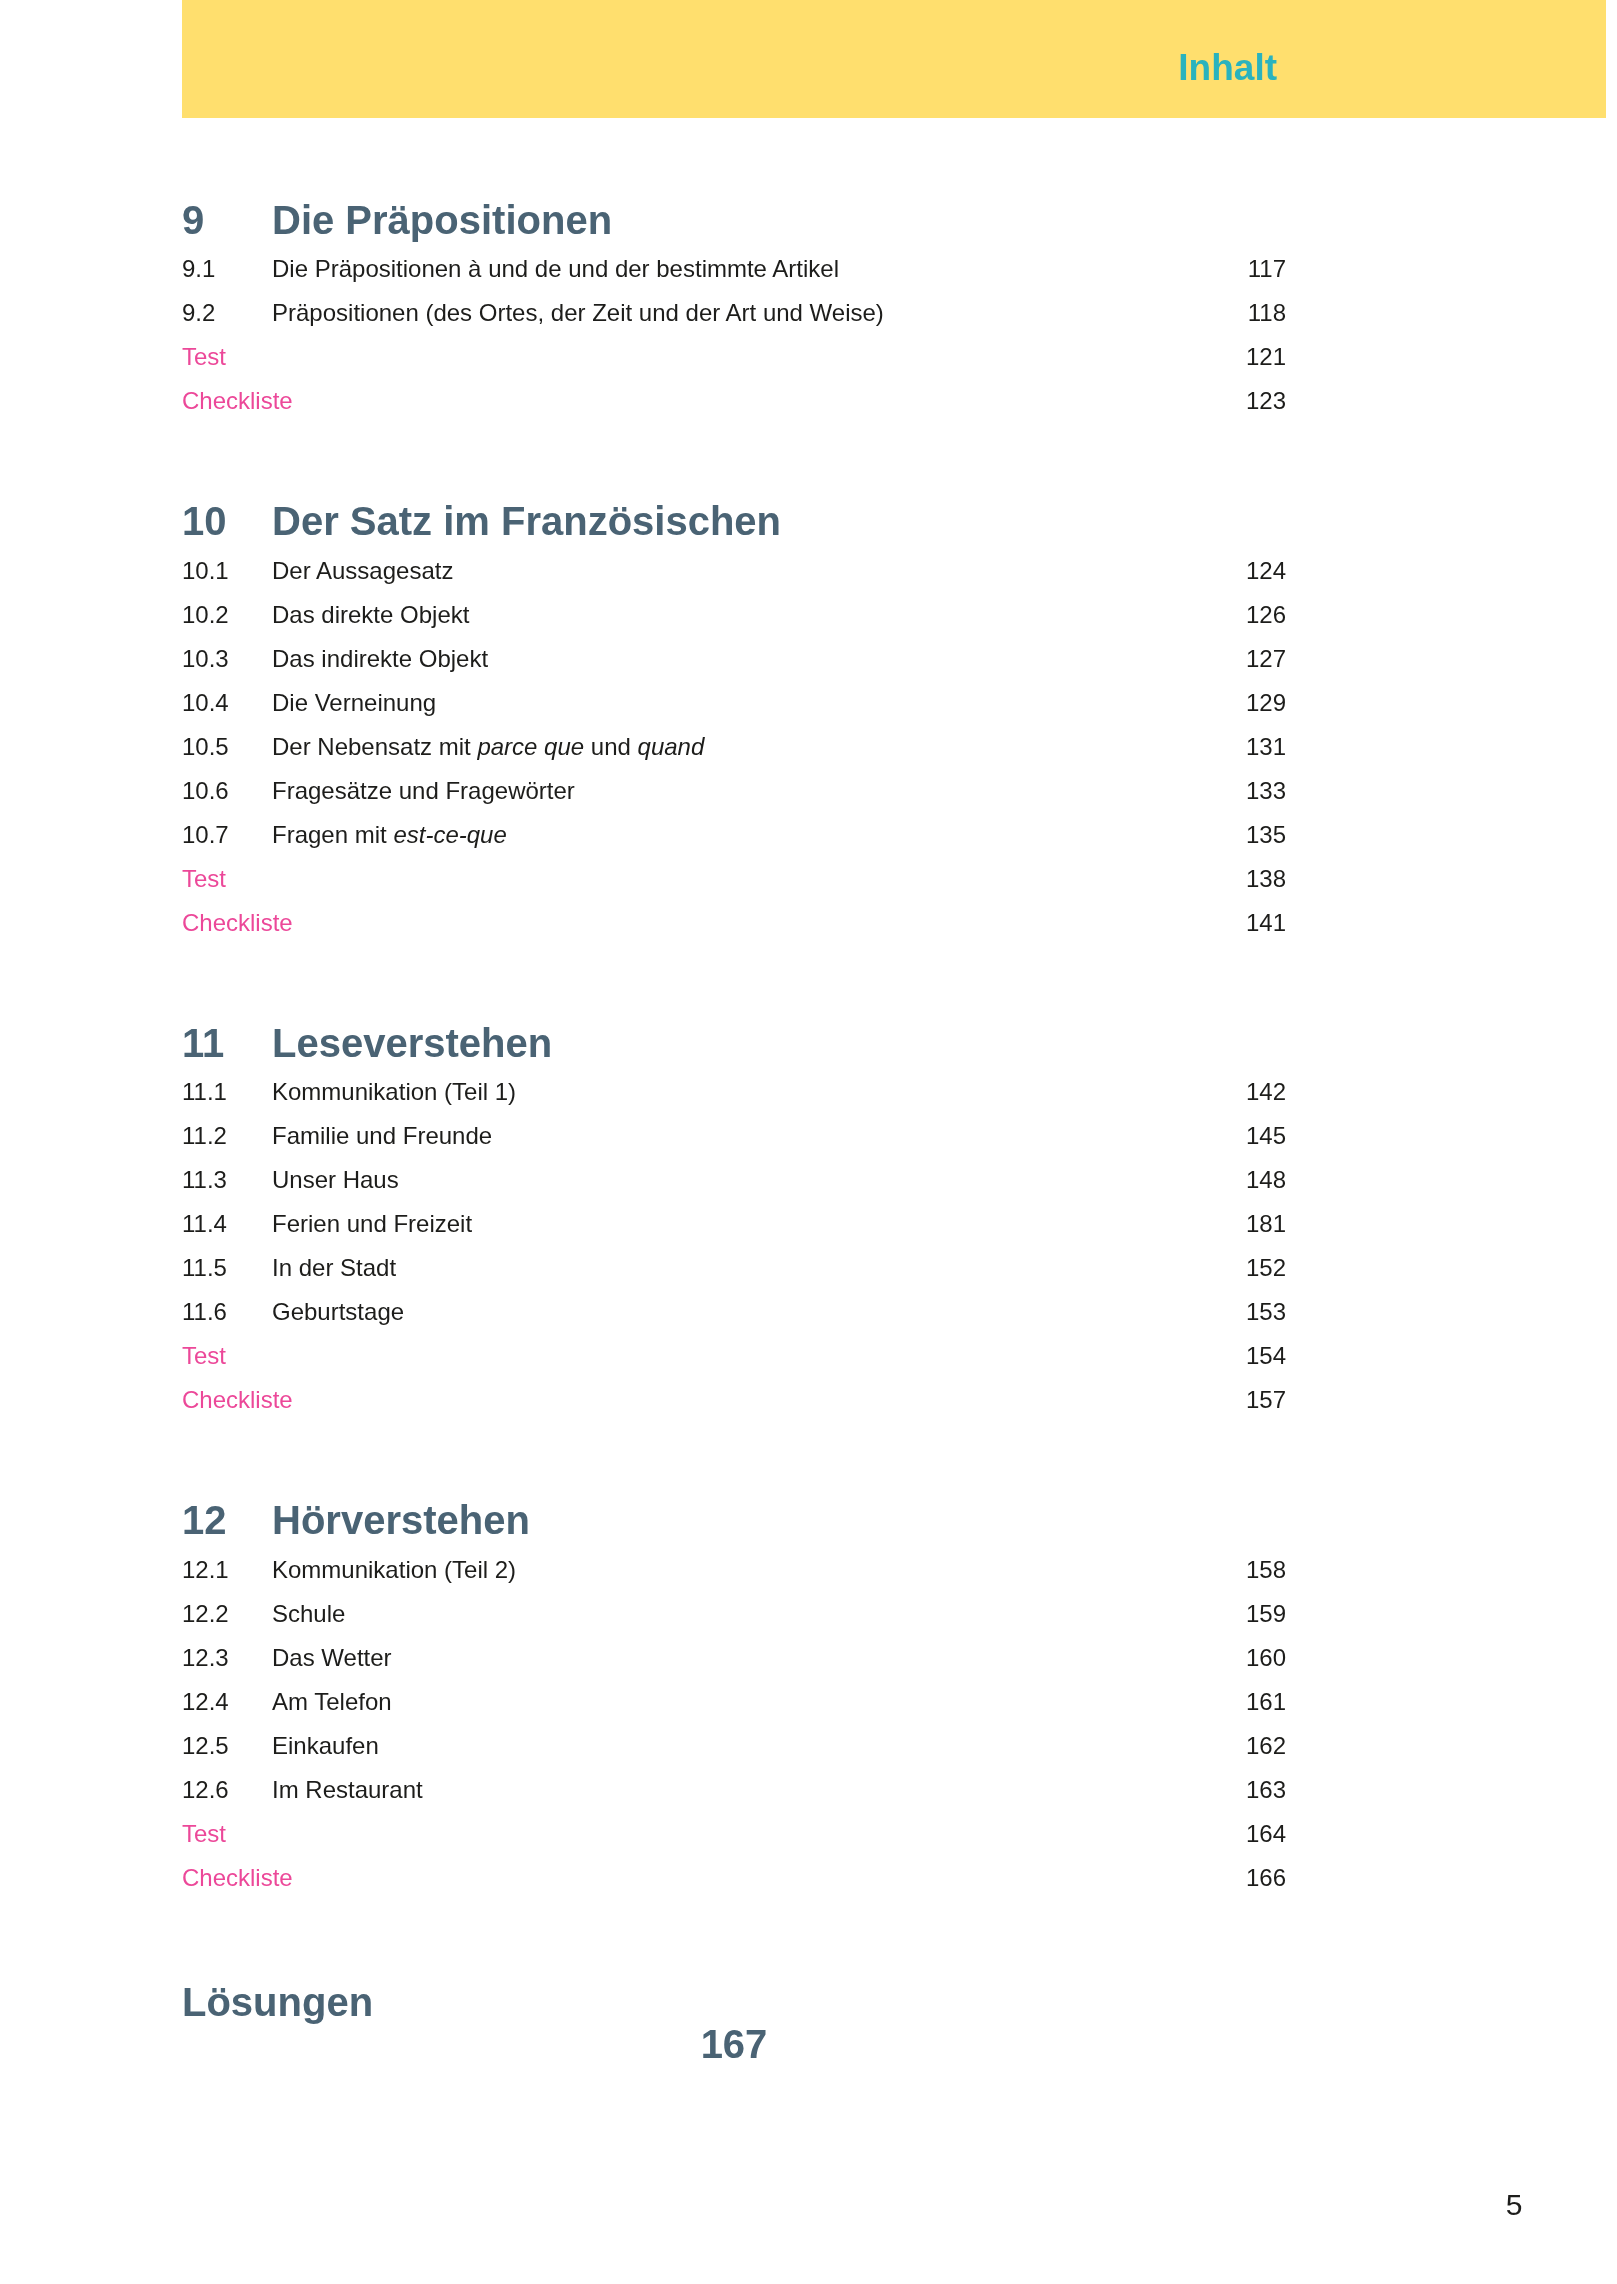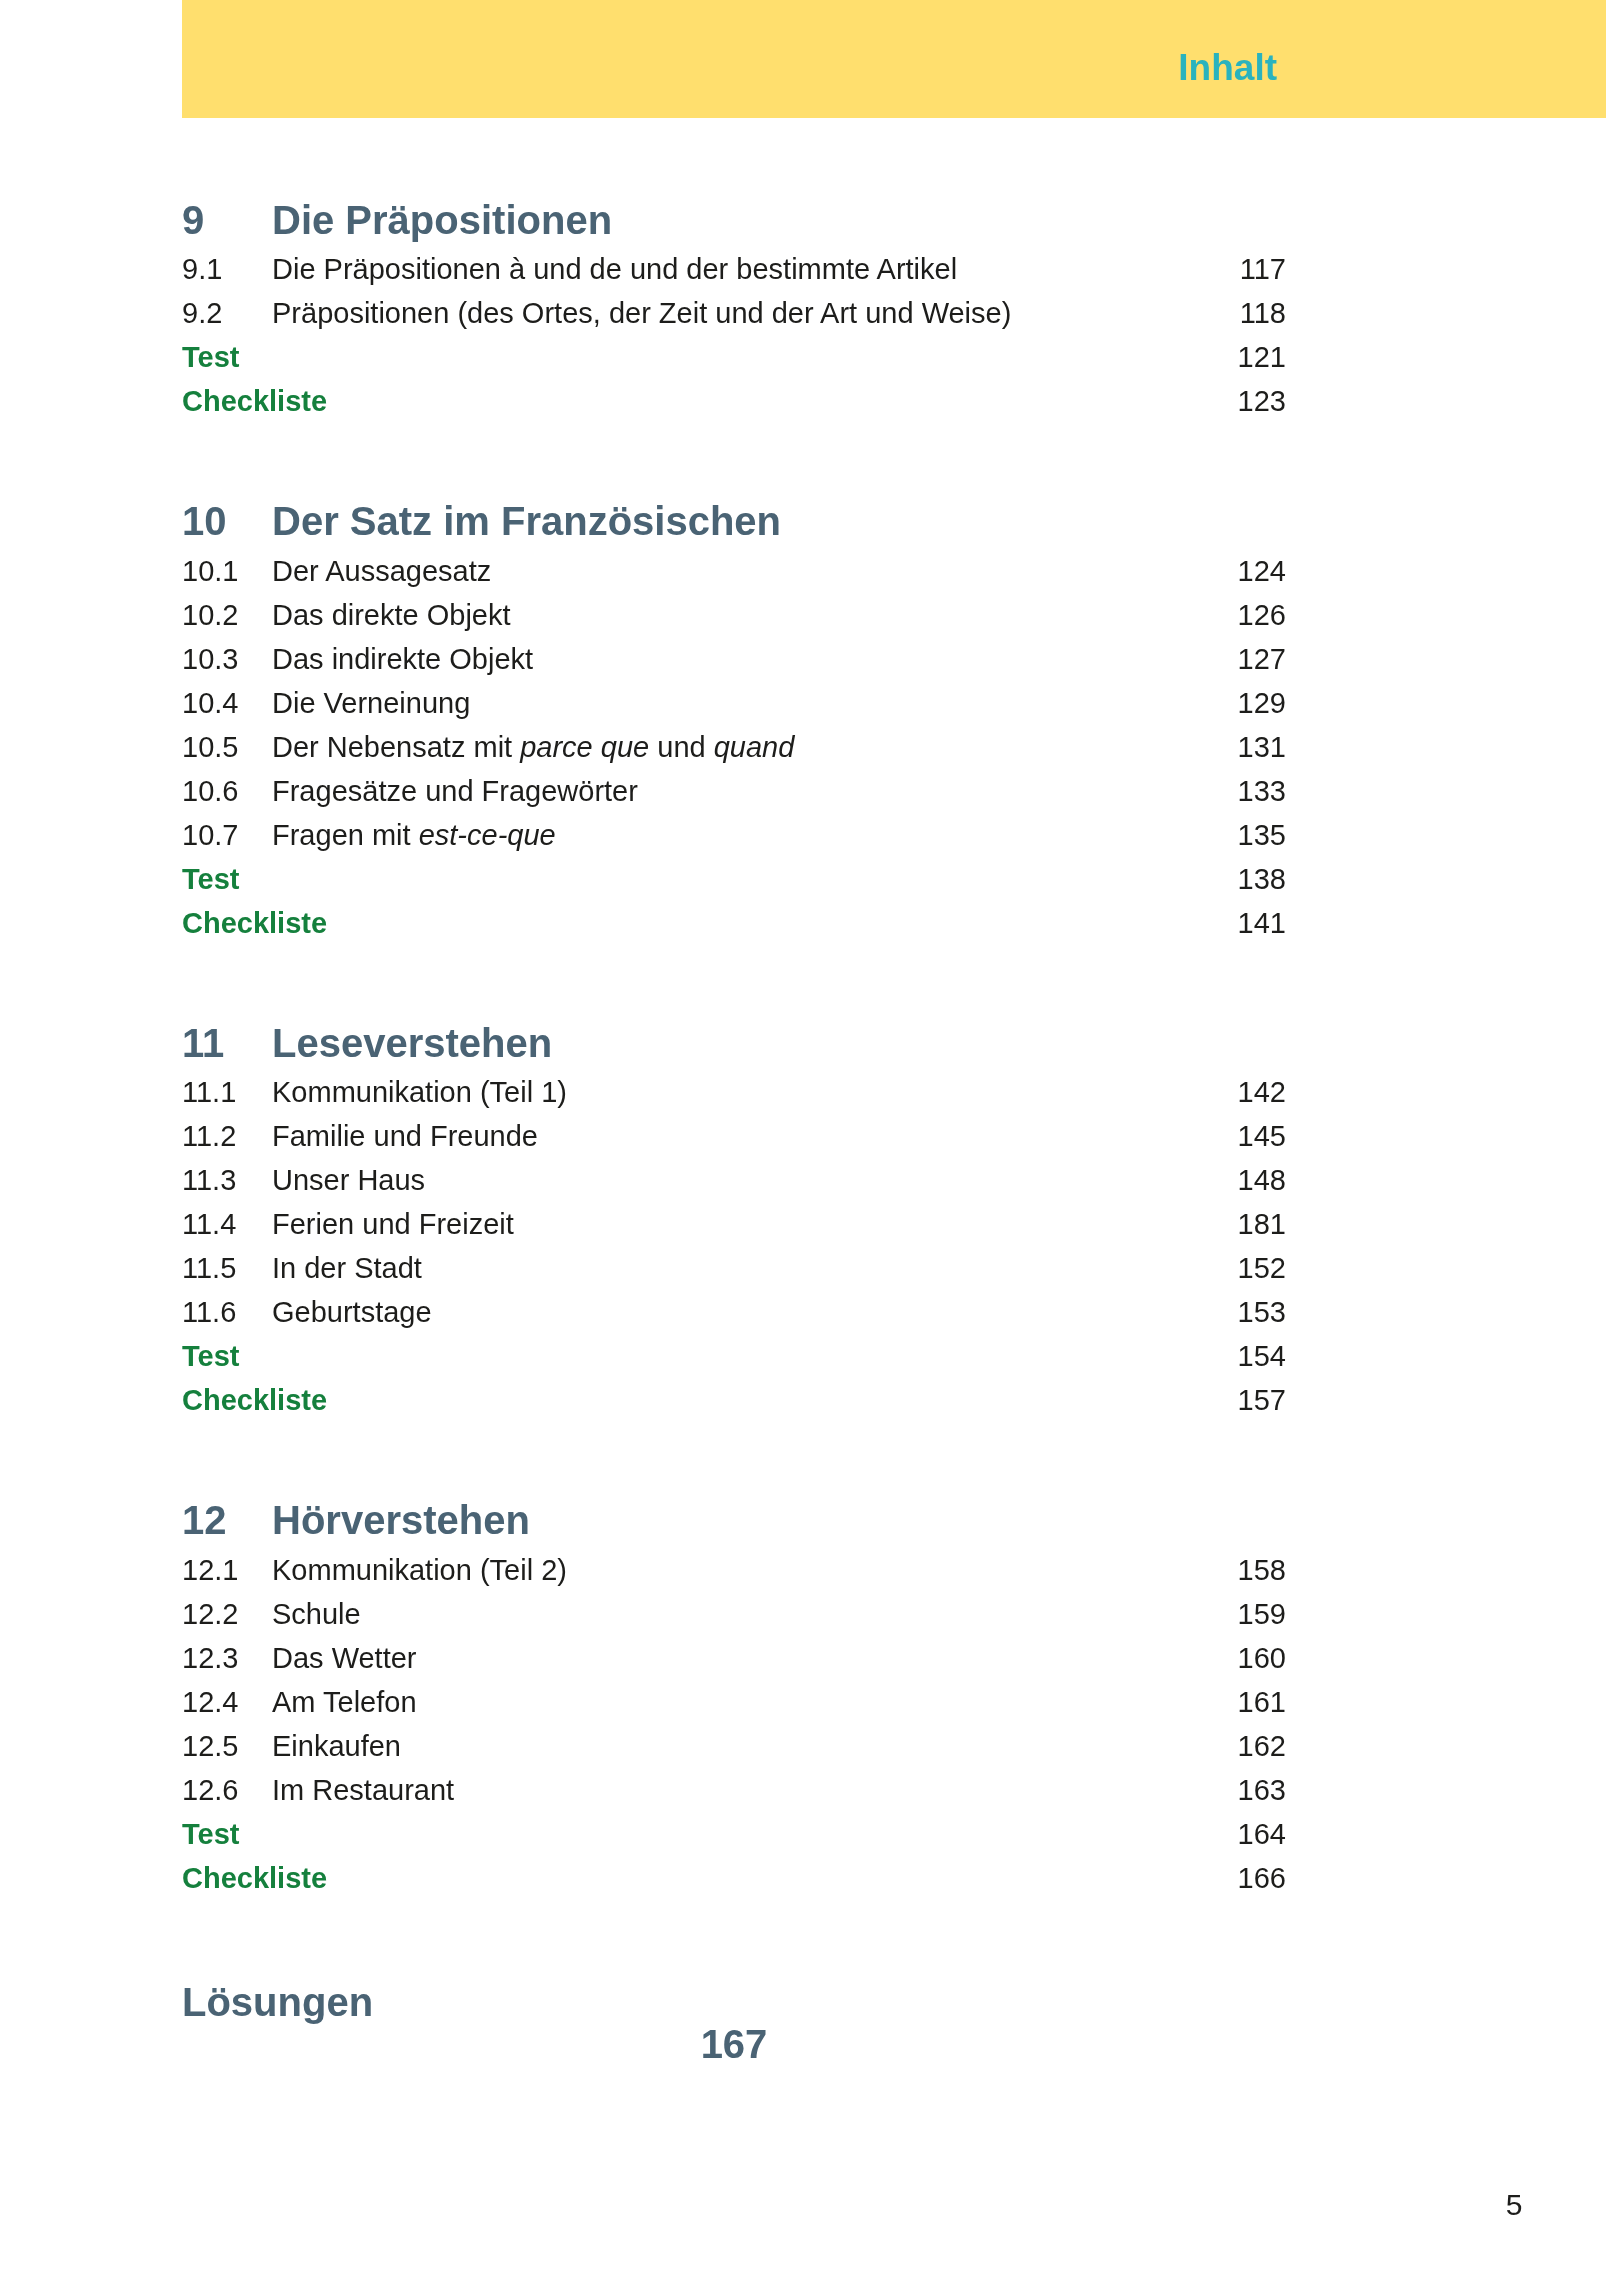--- a/index.html
+++ b/index.html
@@ -42,28 +42,28 @@
   .section:first-child { margin-top: 81px; }
   .srow { display: flex; }
   .heading {
     font-size: 40px;
     font-weight: 700;
     color: #4a6374;
     line-height: 42px;
     margin-bottom: 6.4px;
   }
   .row {
-    font-size: 29px;
+    font-size: 24px;
     line-height: 44px;
     height: 44px;
   }
   .cell-num { width: 90px; flex: none; }
   .cell-title { flex: 1; }
   .cell-title i { font-style: italic; }
-  .cell-special { flex: 1; color: #15803d; font-weight: 700; }
+  .cell-special { flex: 1; color: #ec4899; font-weight: 400; }
   .cell-page { flex: none; text-align: center; }
   .final-row {
     margin-top: 81px;
     display: flex;
     font-size: 40px;
     font-weight: 700;
     color: #4a6374;
     line-height: 42px;
     flex-direction: column;
   }

